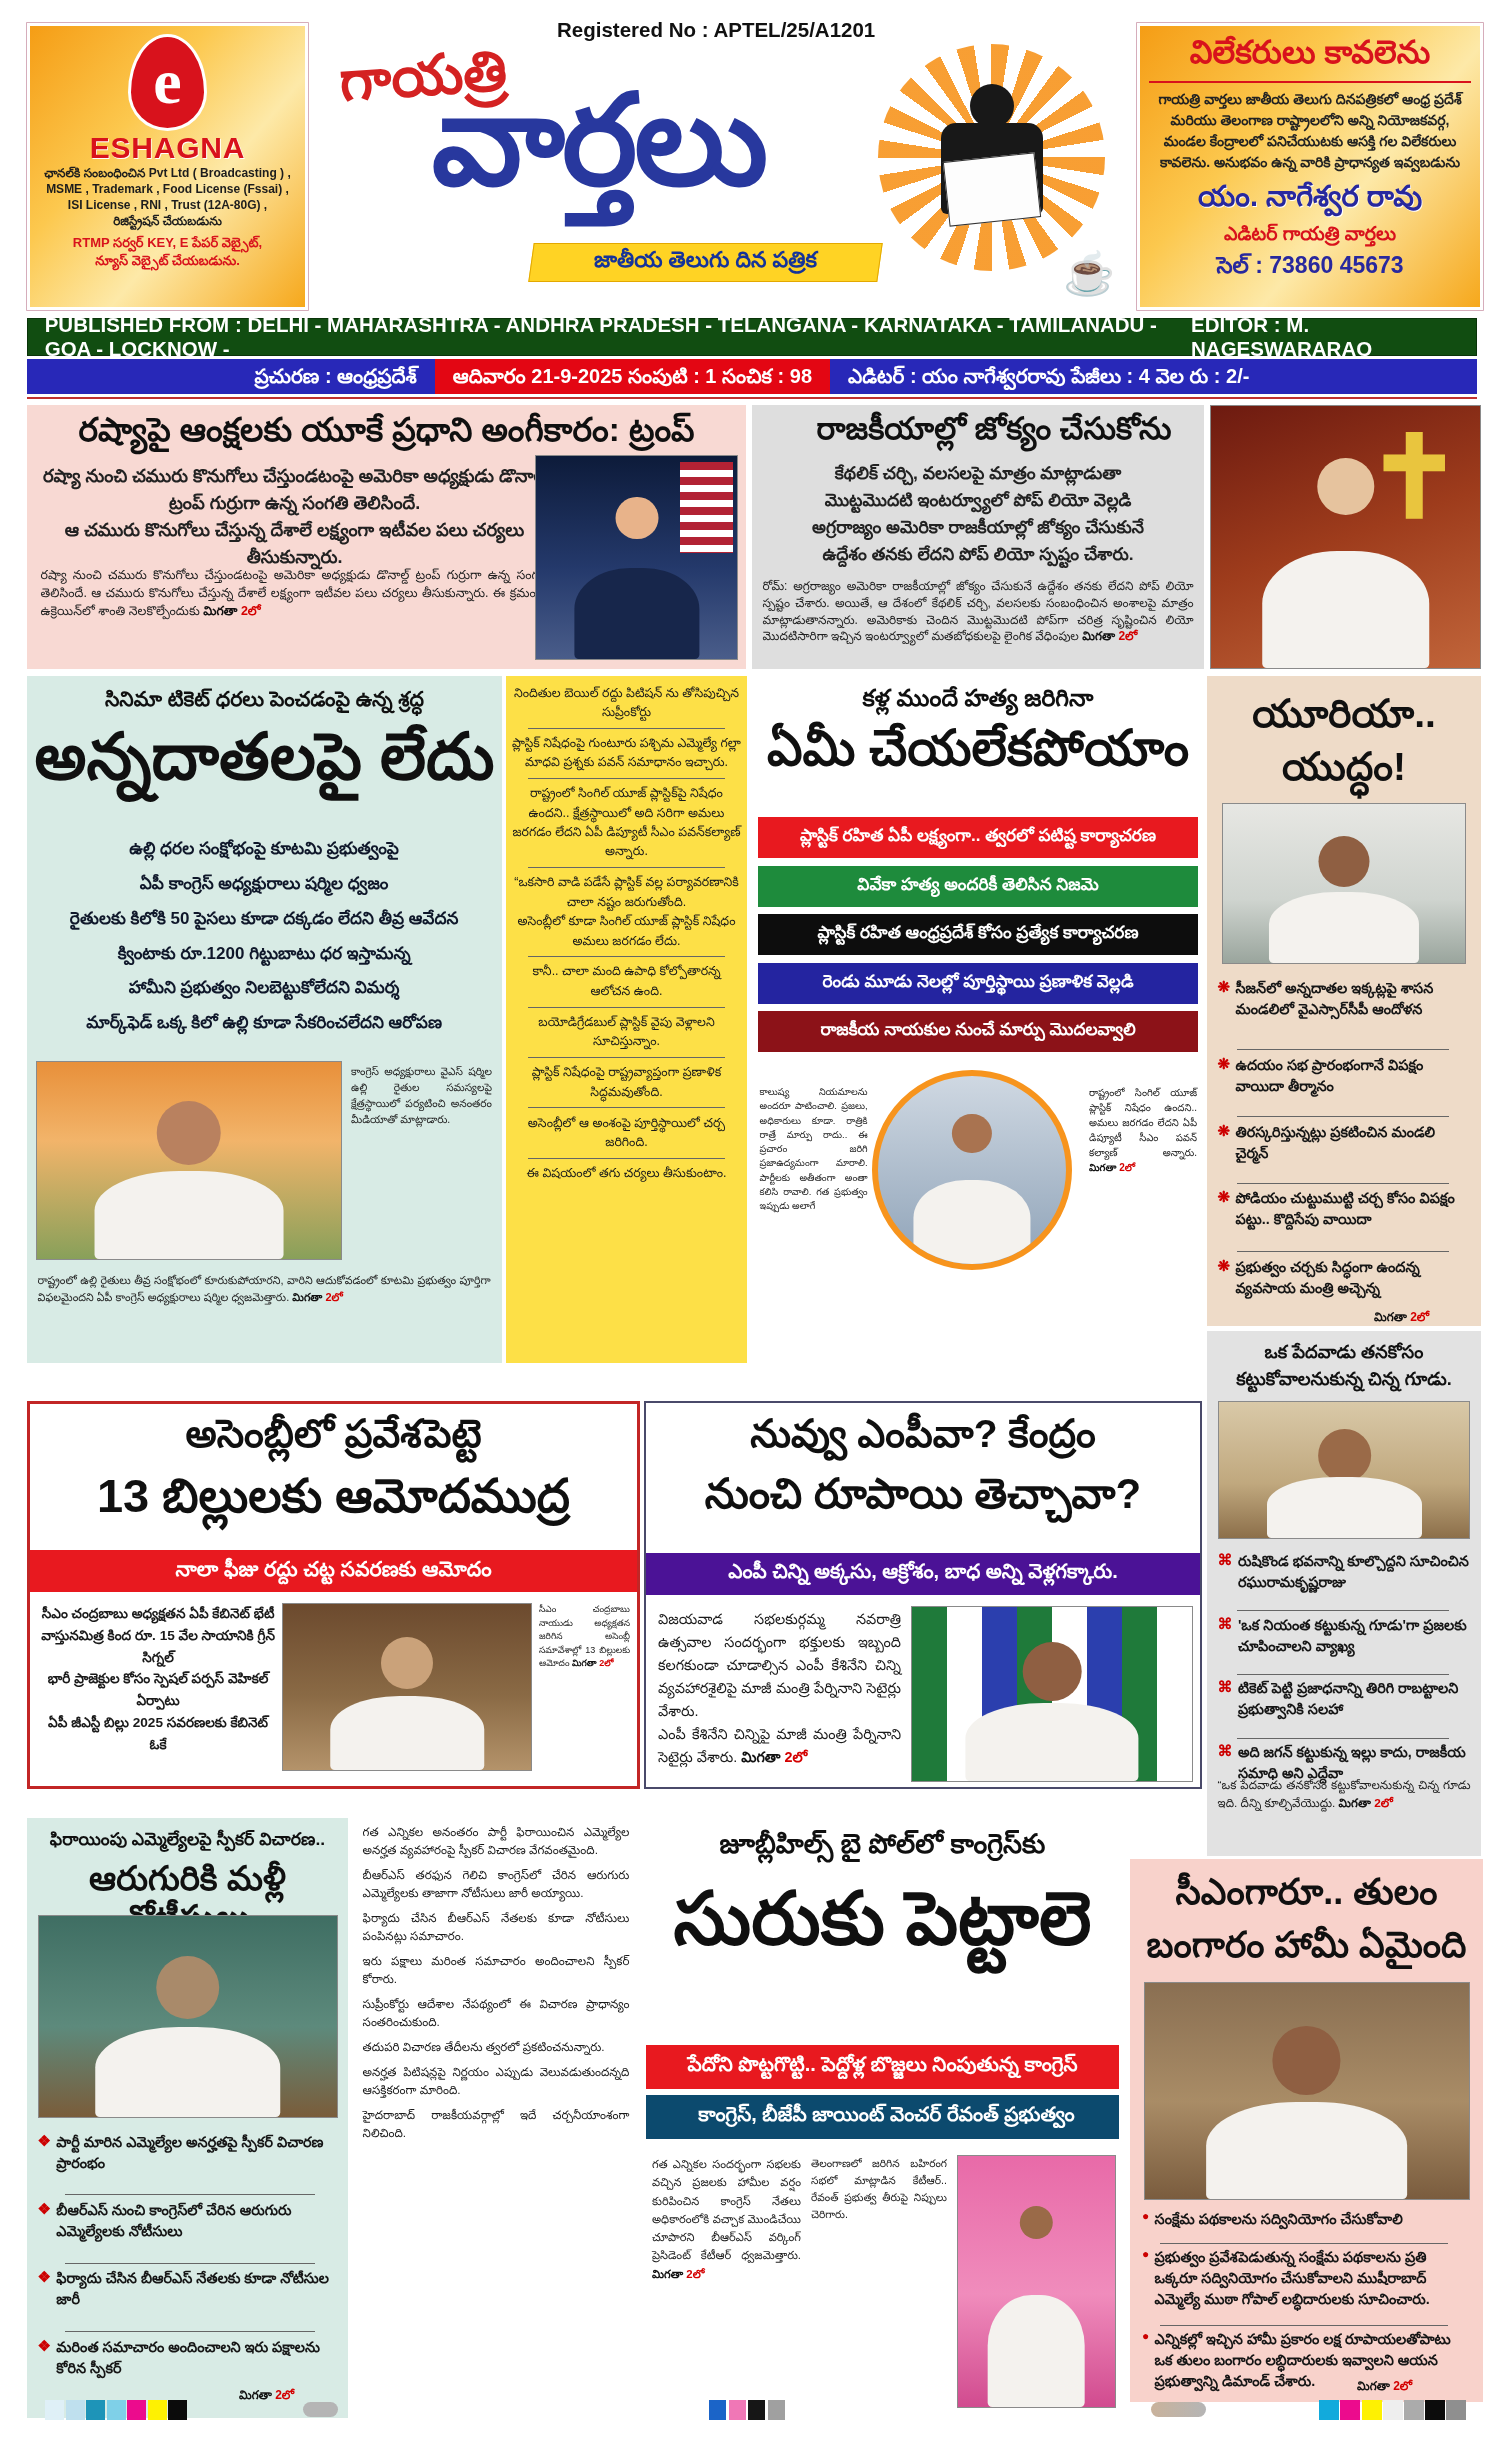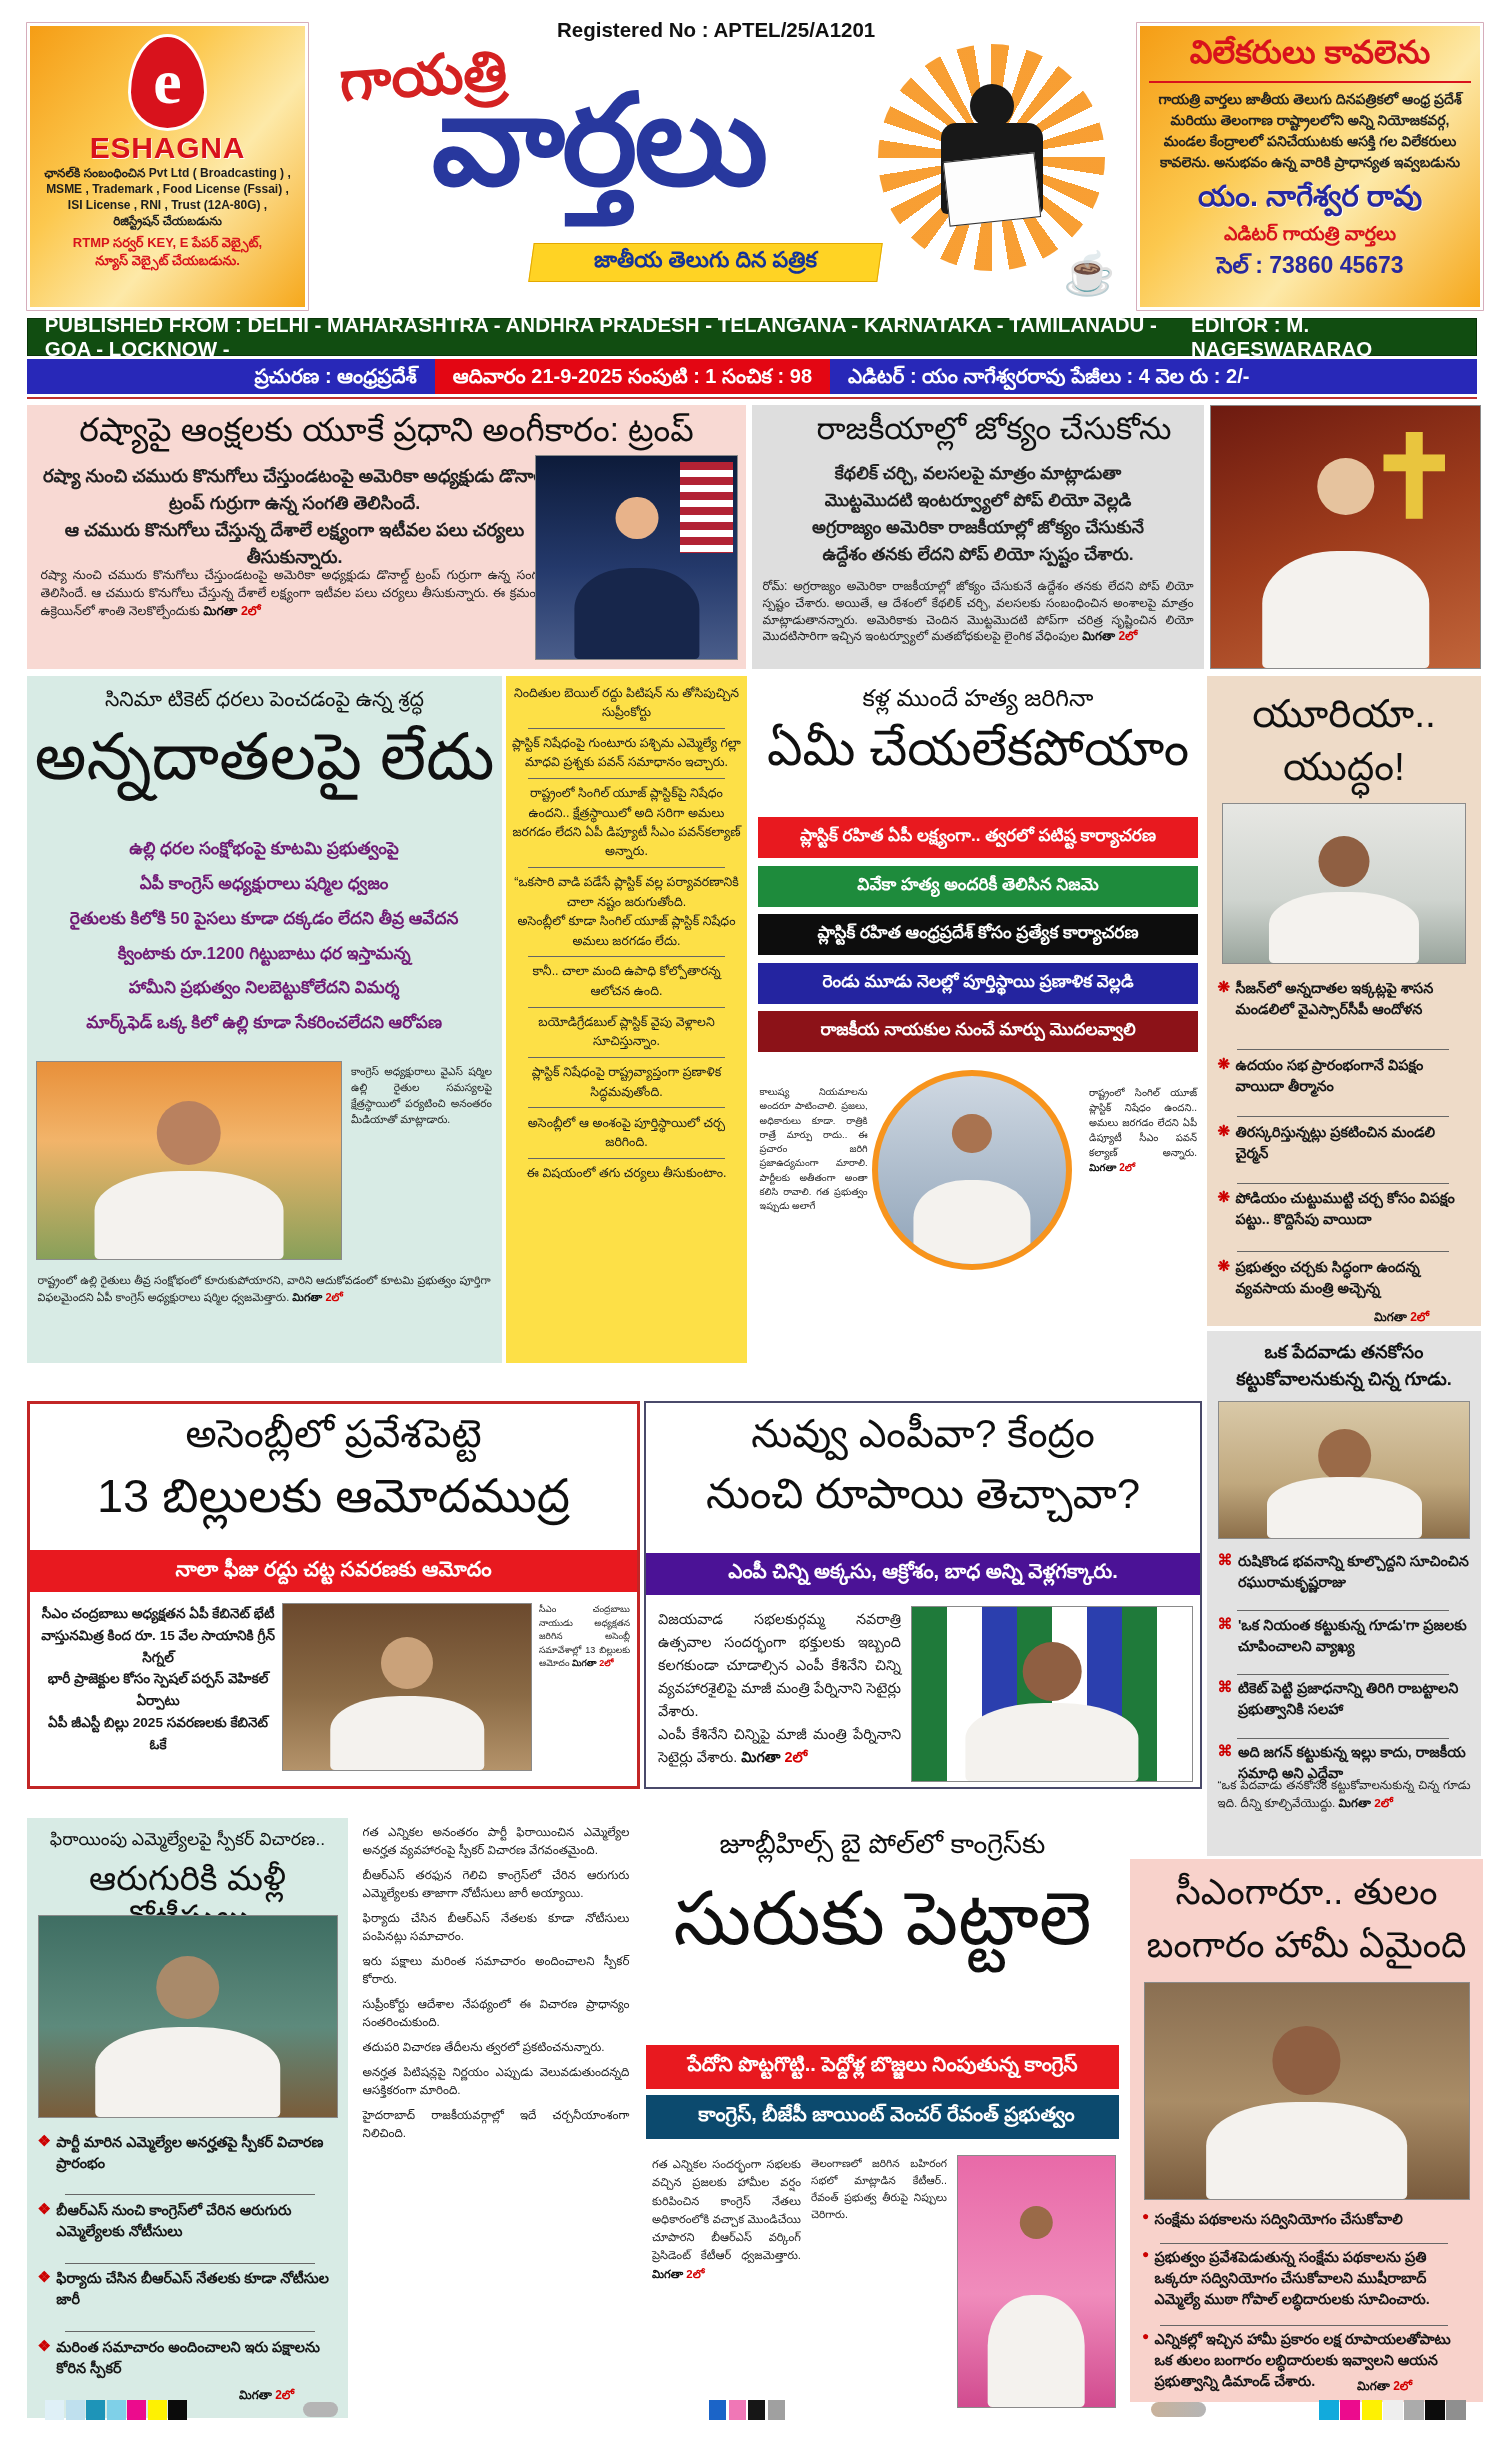--- a/index.html
+++ b/index.html
@@ -1,20 +1,20 @@
 <!DOCTYPE html>
 <html style="font-size:12px"><head>
 <meta charset="utf-8">
 <style>
   body{margin:0;background:#777;font-family:"Liberation Sans",sans-serif;}
   .page{position:relative;width:1505px;height:2462px;background:#fff;overflow:hidden;margin:0 auto;}
   .page *{box-sizing:border-box;}
   .abs{position:absolute;}
   .c{text-align:center;}
-  .hl{color:#101010;font-weight:normal;line-height:1.15;}
+  .hl{color:#101010;font-weight:bold;line-height:1.15;}
   .sep{border-bottom:1.1px solid #666;width:86%;margin:5.3px auto;}
   .more{font-weight:bold;white-space:nowrap;}
   .more .m1{color:#111;}
   .more .m2{color:#d40000;}
   .photo{position:absolute;overflow:hidden;border:0.8px solid #8a8a8a;}
   .fig{position:absolute;left:50%;bottom:0;transform:translateX(-50%);width:62%;height:80%;}
   .fig .head{position:absolute;top:0;left:50%;transform:translateX(-50%);width:34%;padding-top:34%;border-radius:50%;background:#b9815f;}
   .fig .torso{position:absolute;bottom:0;left:50%;transform:translateX(-50%);width:100%;height:56%;border-radius:45% 45% 4.5px 4.5px;background:#f4f2ee;}
   .torso.dark{background:#17264b!important;}
   .goldbox{background:linear-gradient(130deg,#f59d15,#fcc84e 35%,#fde9a8 62%,#f6a81c);border:3px solid #fff;box-shadow:0 0 0 0.8px #c9a;}
@@ -58,21 +58,21 @@
   #a-pope{left:752px;top:405px;width:452px;height:264px;background:#dedede;}
   #a-pope .hl1{position:absolute;left:0;top:6px;width:100%;font-size:31px;margin-left:16px;}
   #a-pope .dk{position:absolute;left:9px;top:55px;width:434px;font-size:17.4px;font-weight:bold;line-height:1.55;text-align:center;color:#222;}
   #a-pope .bd{position:absolute;left:10.6px;top:173px;width:431px;font-size:12px;color:#222;text-align:justify;line-height:1.4;}
   #ph-pope{left:1210px;top:405px;width:271px;height:264px;background:linear-gradient(160deg,#6d1a10,#9e3c1c 50%,#c1653a);}
   #ph-pope .cross{position:absolute;right:18px;top:4.5px;font-size:114px;color:#e9c53e;font-weight:bold;}
   
   #a-onion{left:27px;top:676px;width:475px;height:687px;background:#d8ebe5;}
   #a-onion .kick{position:absolute;left:0;top:10.6px;width:100%;font-size:20.5px;}
   #a-onion .hl1{position:absolute;left:0;top:44px;width:100%;font-size:65px;}
-  #a-onion .dk{position:absolute;left:7.6px;top:156px;width:459px;font-size:17px;font-weight:bold;line-height:2.05;text-align:center;color:#701a75;}
+  #a-onion .dk{position:absolute;left:7.6px;top:156px;width:459px;font-size:17px;font-weight:bold;line-height:2.05;text-align:center;color:#0f172a;}
   #ph-onion{left:9px;top:385px;left:9px;width:306px;height:199px;background:linear-gradient(180deg,#e8903a,#f2b46a 40%,#88a05a);}
   #a-onion .side{position:absolute;left:324px;top:388px;width:141px;font-size:10.6px;line-height:1.5;color:#222;text-align:justify;}
   #a-onion .cap{position:absolute;left:10.6px;top:596px;width:453px;font-size:11px;line-height:1.5;color:#222;text-align:justify;}
   #col-pawan{left:506px;top:676px;width:241px;height:687px;background:#fde047;padding:7.6px 6px;}
   #col-pawan p{margin:0;font-size:12.5px;line-height:1.55;text-align:center;color:#1a1a1a;}
   #a-murder{left:752px;top:676px;width:452px;height:687px;background:#fff;}
   #a-murder .kick{position:absolute;left:0;top:9px;width:100%;font-size:23.5px;}
   #a-murder .hl1{position:absolute;left:0;top:44px;width:100%;font-size:50px;}
   #a-murder .cbar{left:6px;right:6px;height:41px;font-size:17px;color:#fff;font-weight:bold;display:flex;align-items:center;justify-content:center;position:absolute;}
   .mbar0{background:#e8191f;} .mbar1{background:#1e8b3c;} .mbar2{background:#0d0d0d;} .mbar3{background:#2424a0;} .mbar4{background:#8c1218;}

